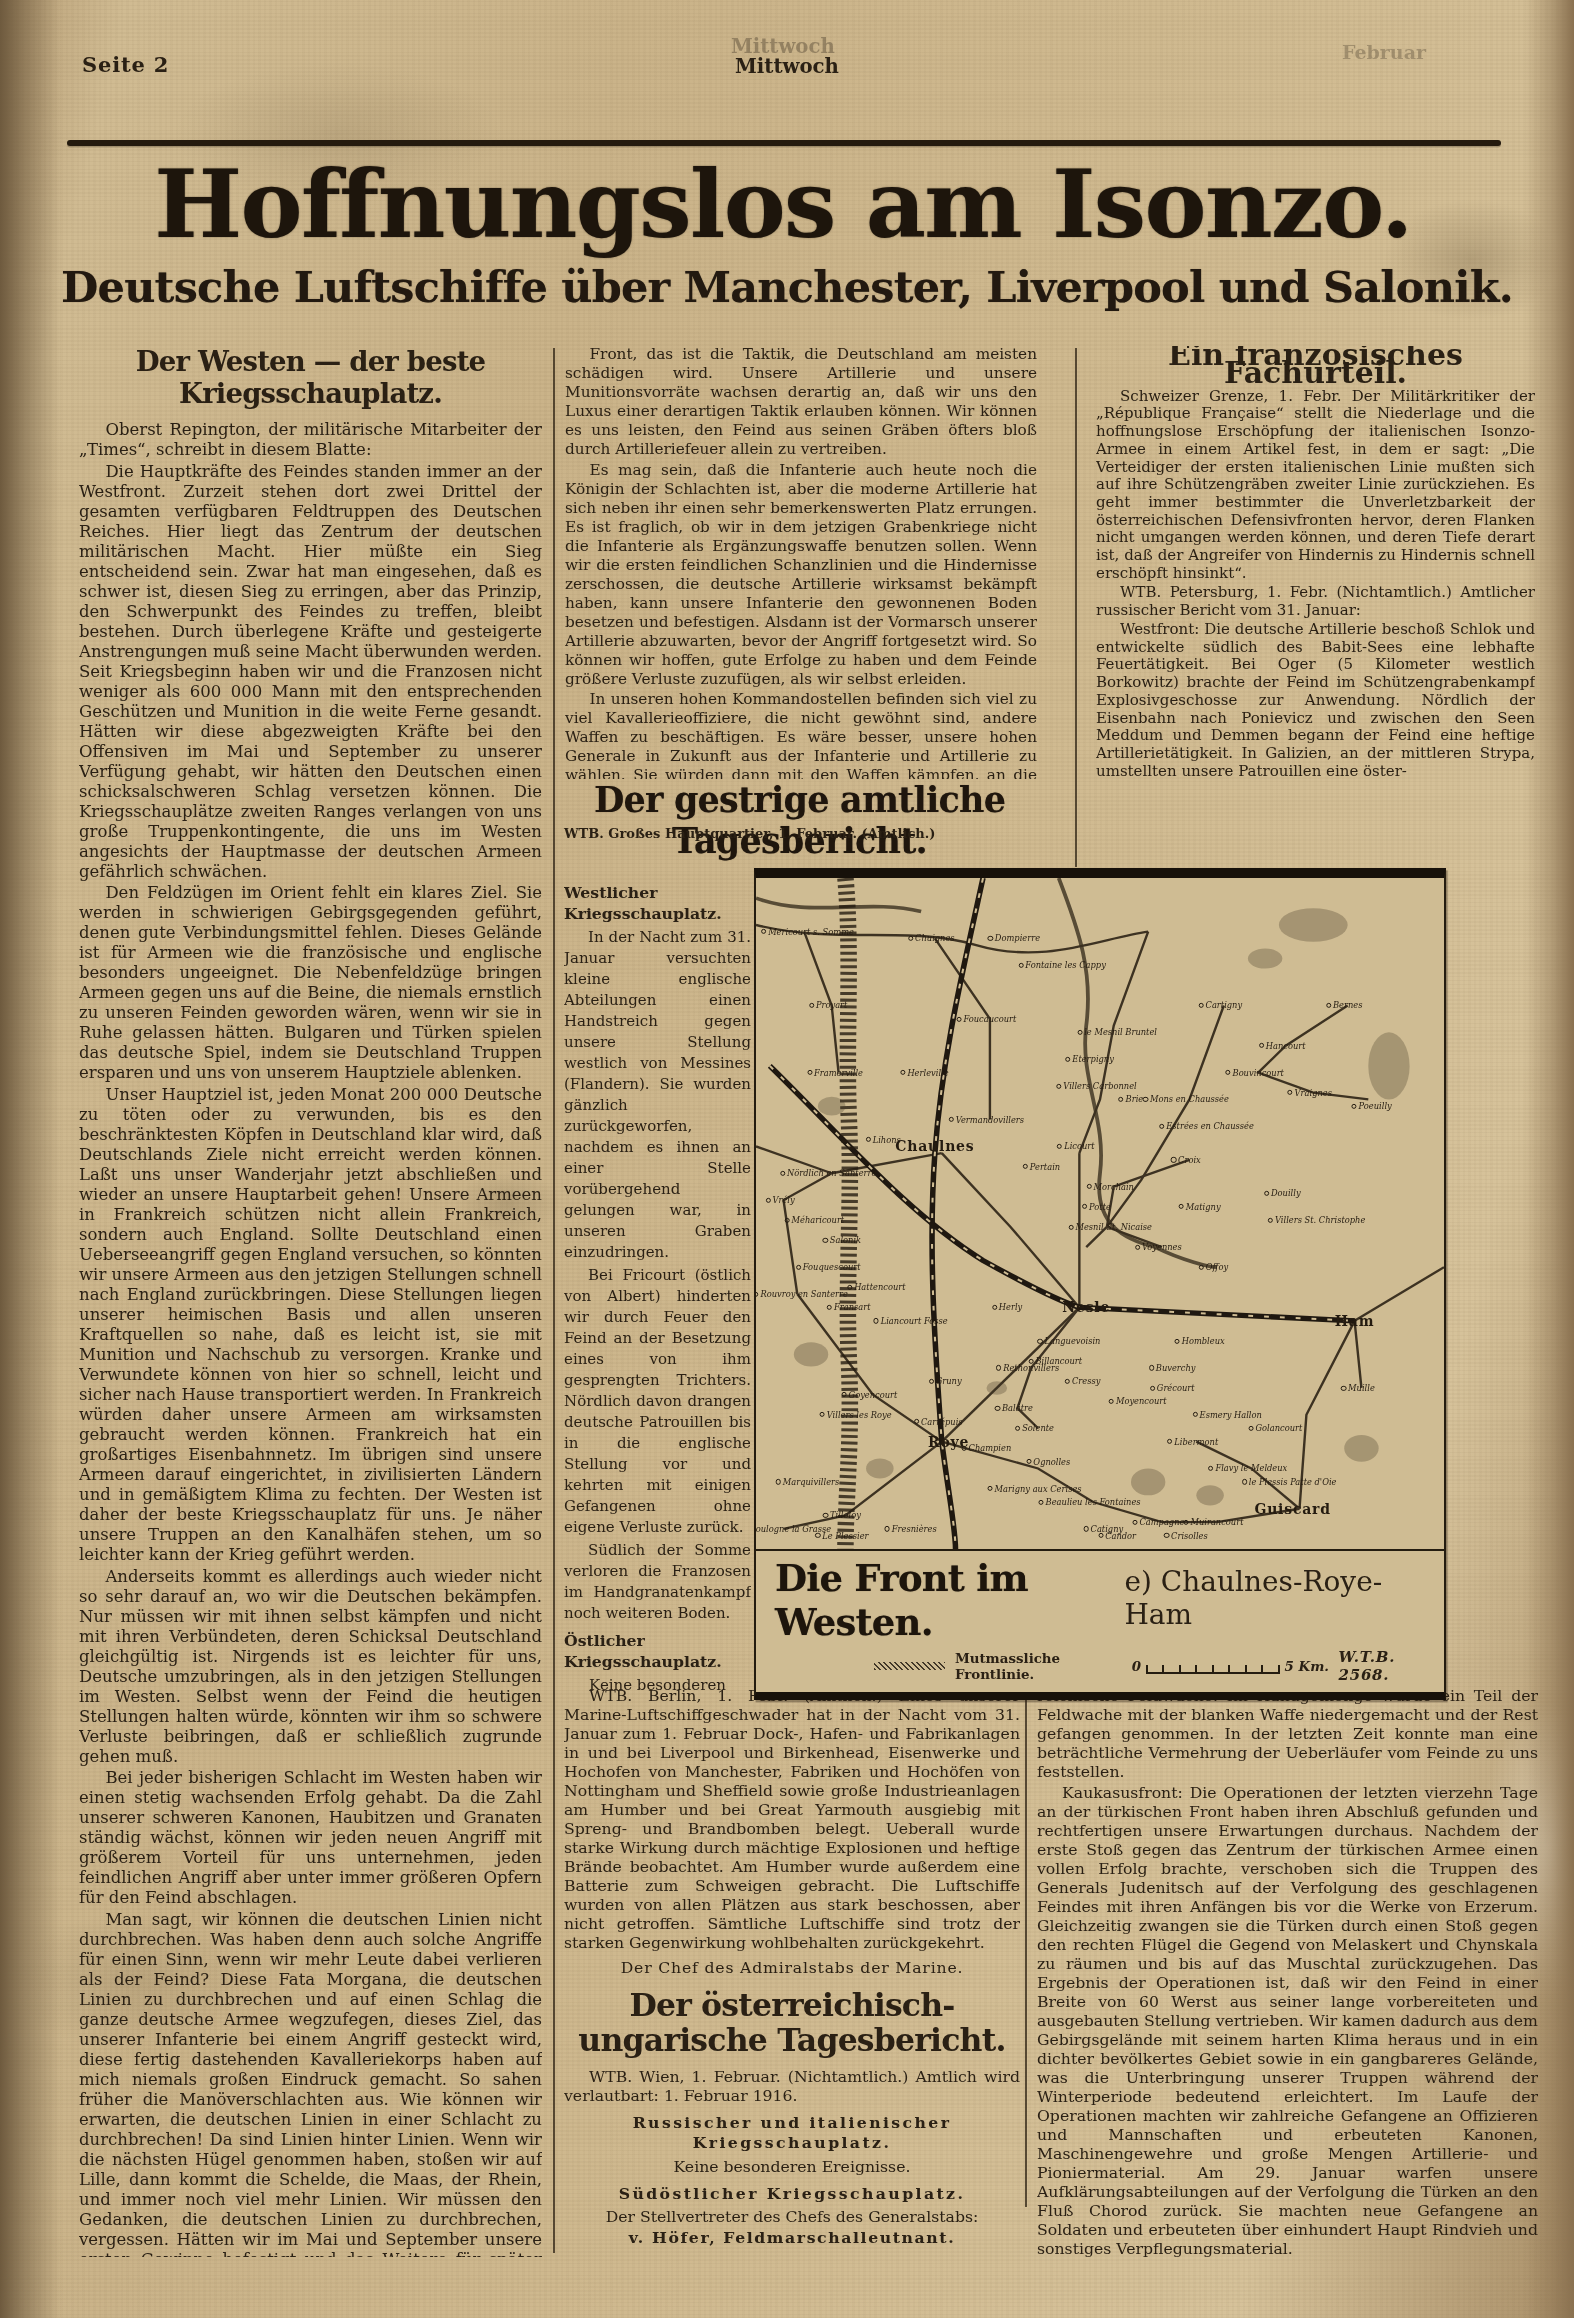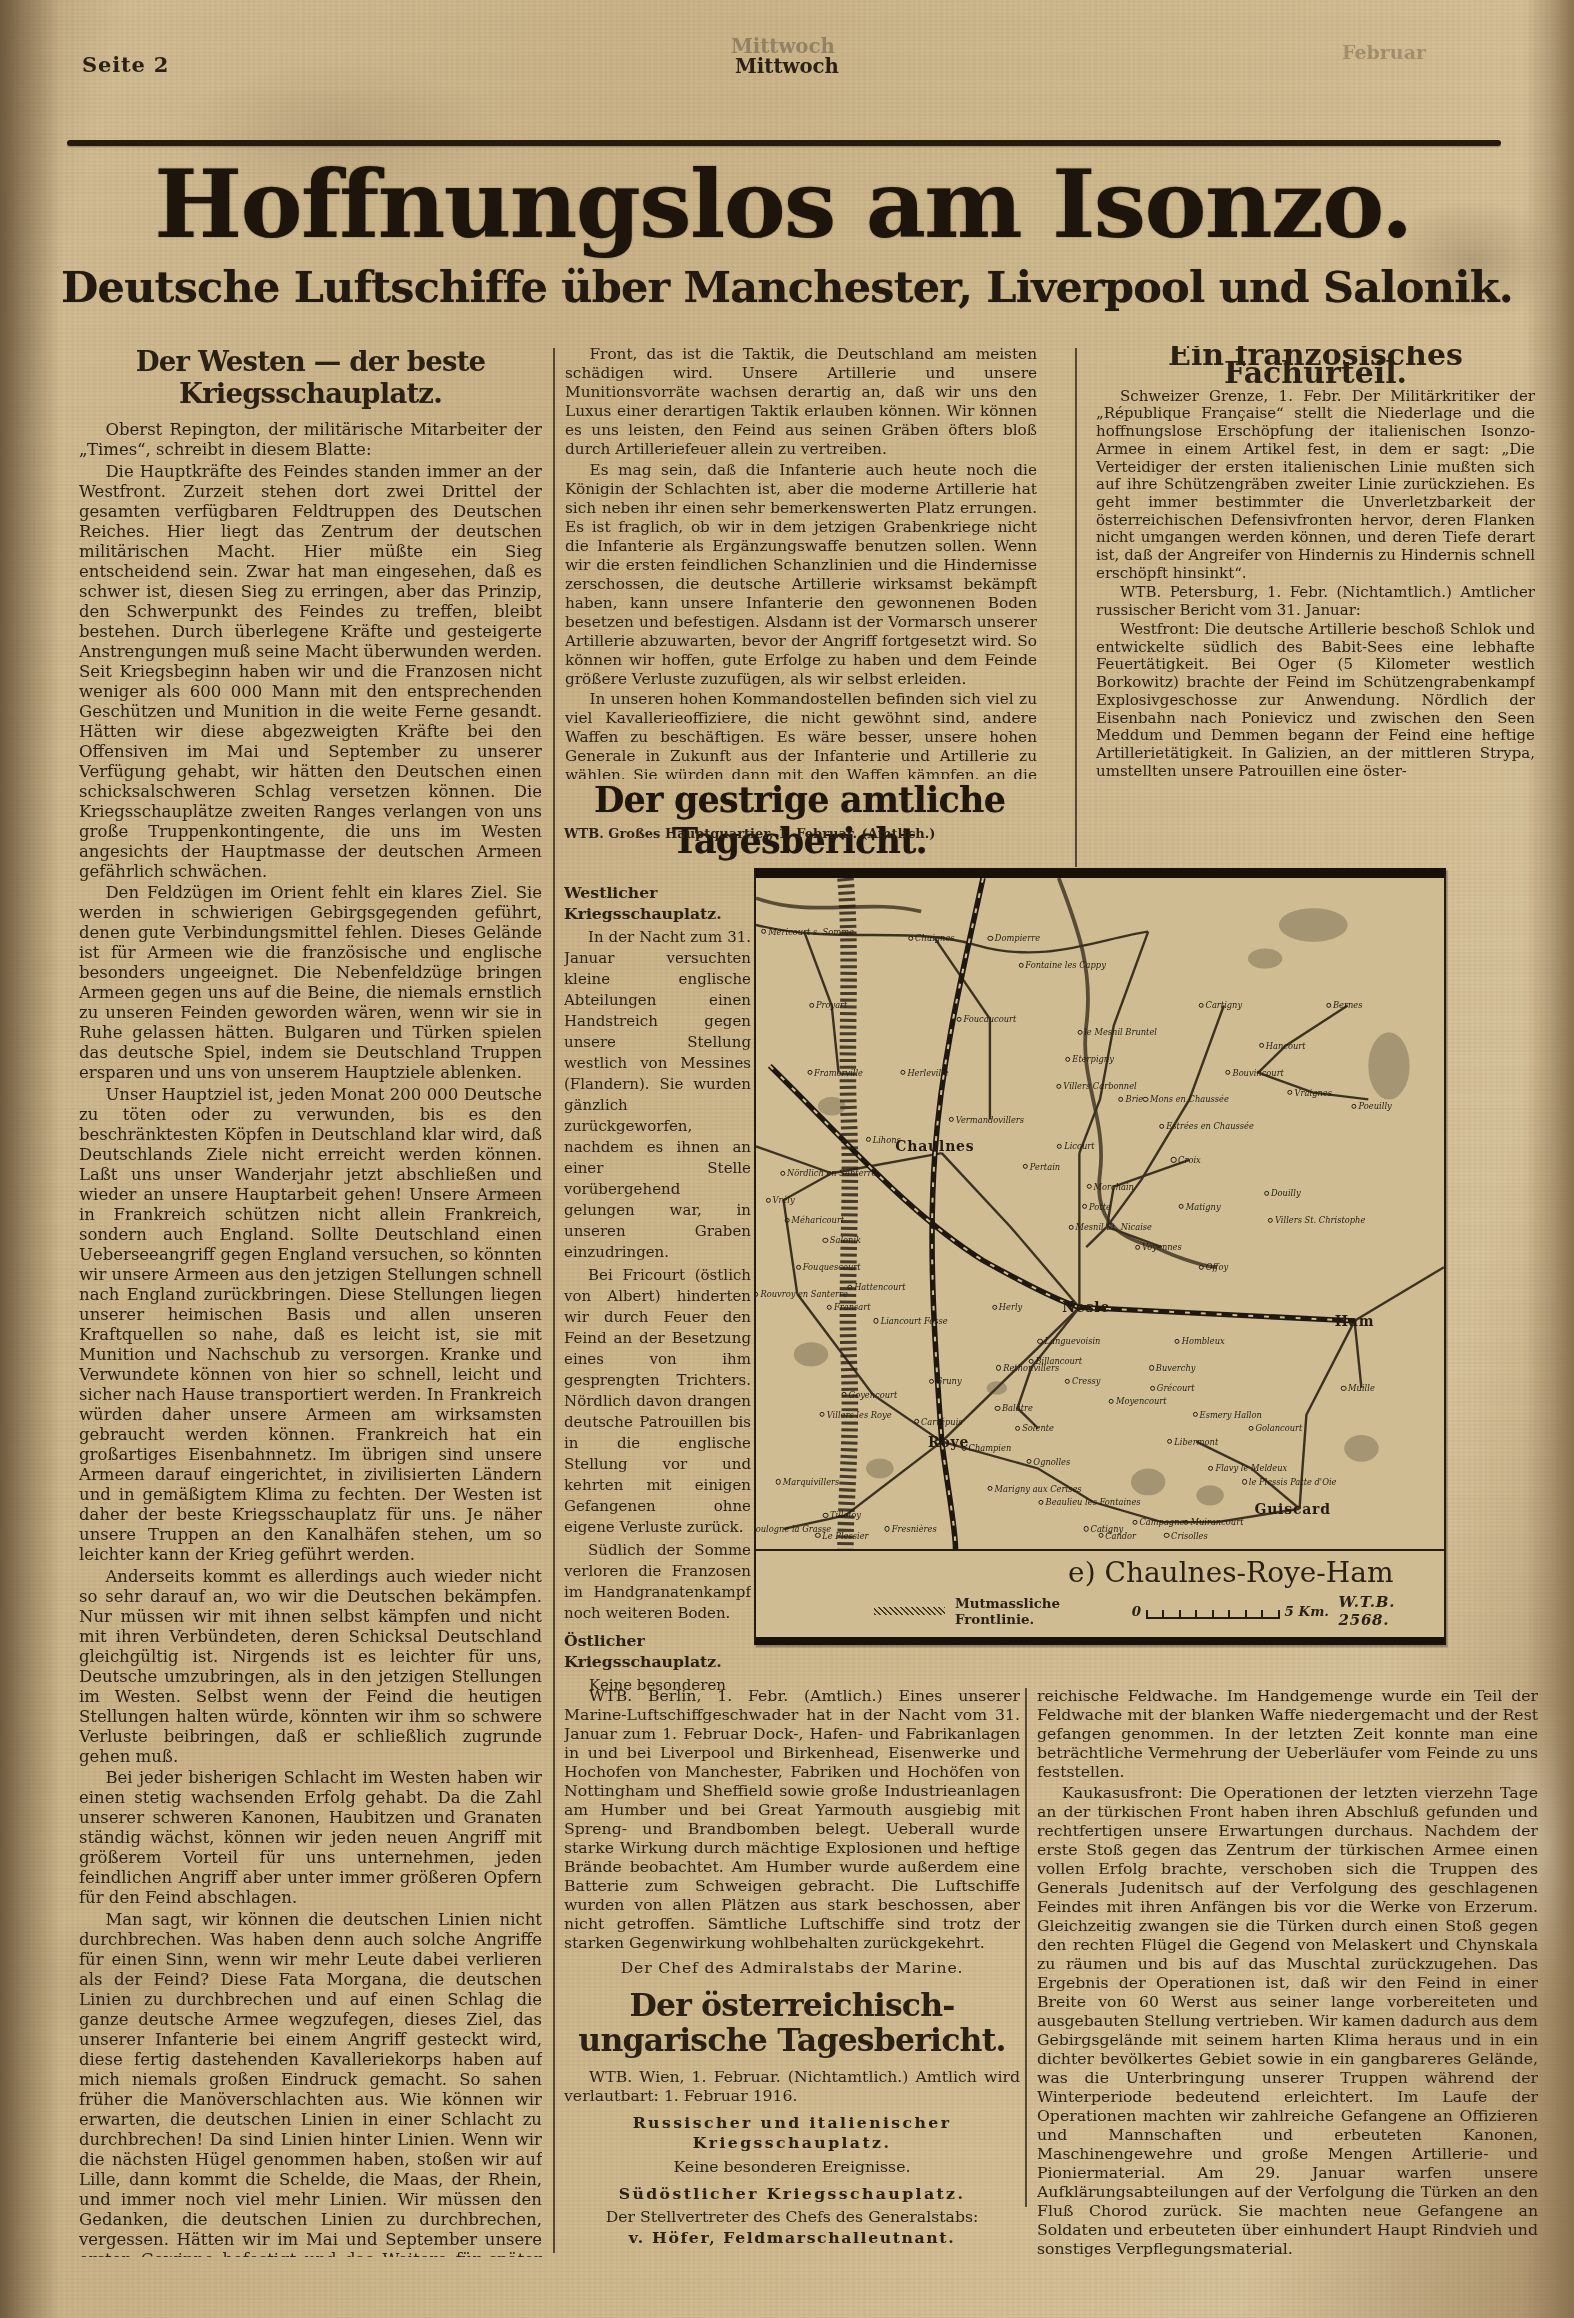--- a/index.html
+++ b/index.html
@@ -304,20 +304,21 @@
           <div class="town" style="left: 13%; top: 95%;">Tilloloy</div>
           <div class="town" style="left: 23%; top: 97%;">Fresnières</div>
           <div class="town" style="left: 53%; top: 98%;">Candor</div>
           <div class="town" style="left: 63%; top: 98%;">Crisolles</div>
           <div class="town" style="left: 5%; top: 97%;">Boulogne la Grasse</div>
           <div class="town" style="left: 13%; top: 98%;">Le Plessier</div>
         </div>
     </div>
     <figcaption>
       <div class="cap-row">
+        <span class="cap-main">Die Front im Westen.</span>
         <span class="cap-region">e) Chaulnes-Roye-Ham</span>
       </div>
       <div class="legend-row">
         <span class="swatch"></span>
         <span>Mutmassliche Frontlinie.</span>
         <span class="scalebar">
           <i>0</i>
             <b class="bar"></b>
             <i>5</i>
             <i>Km.</i>

